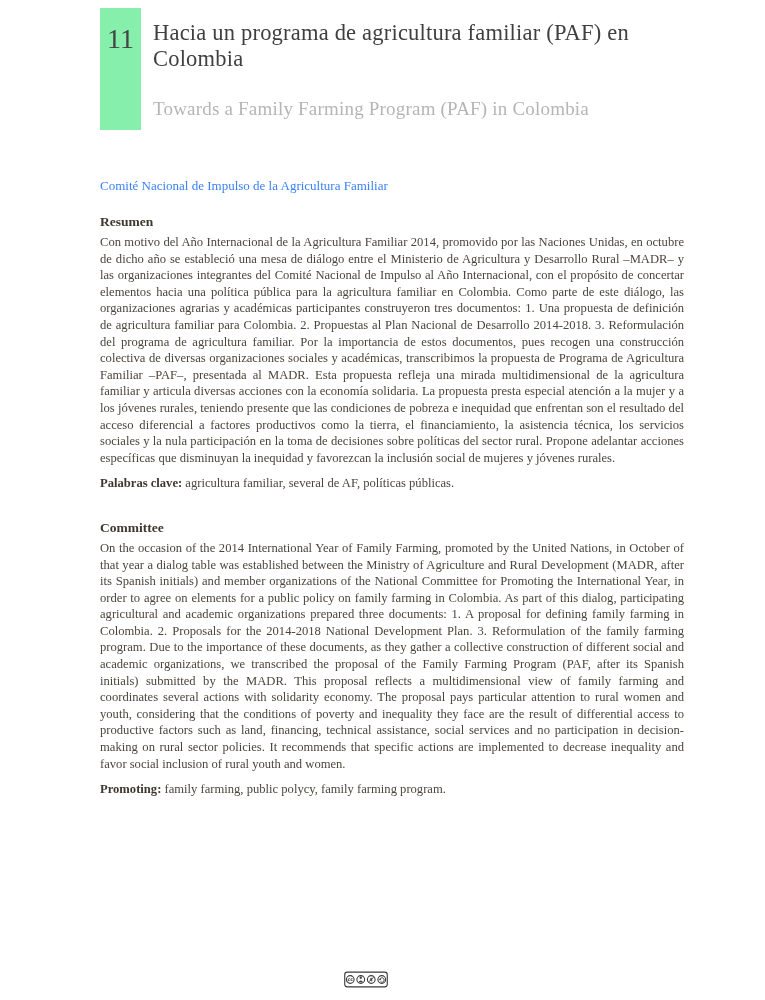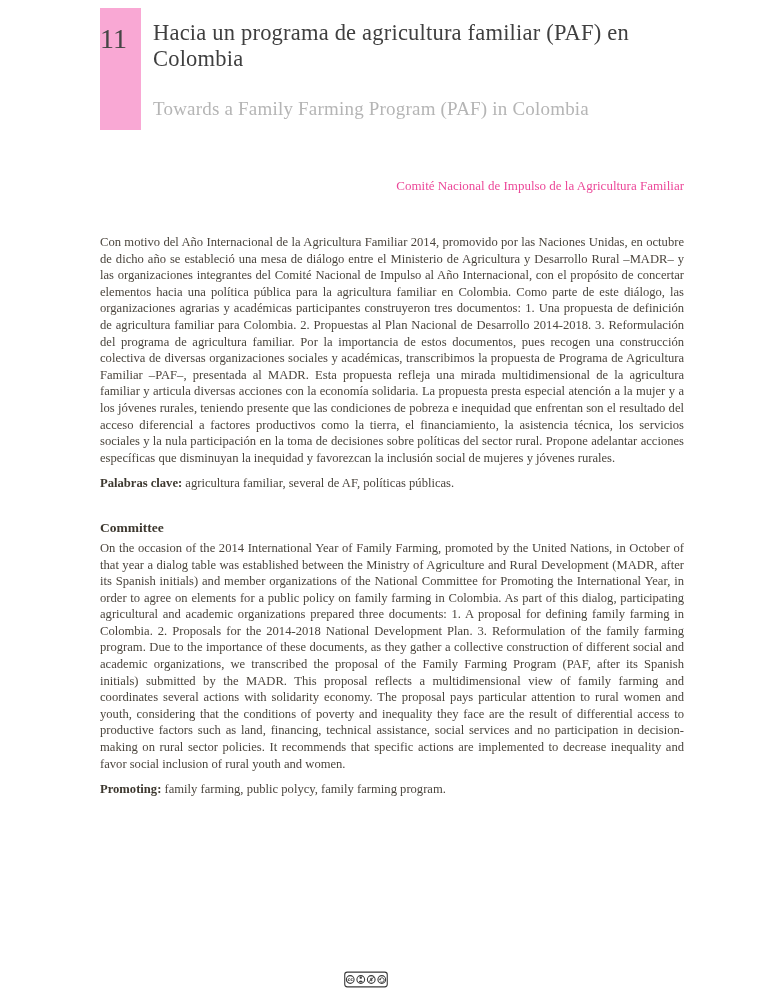--- a/index.html
+++ b/index.html
@@ -13,22 +13,22 @@
     font-family: "Liberation Serif", serif;
     color: #4b453d;
     overflow: hidden;
   }
   .chapter-number-box {
     position: absolute;
     left: 100px;
     top: 8px;
     width: 41px;
     height: 122px;
-    background: #f9a8d4;
-    text-align: left;
+    background: #86efac;
+    text-align: center;
   }
   .chapter-number {
     display: block;
     margin-top: 16px;
     font-size: 28px;
     line-height: 30px;
     color: #454545;
   }
   .title-block {
     position: absolute;
@@ -51,24 +51,24 @@
     color: #b5b5b5;
     letter-spacing: 0.2px;
   }
   .content {
     position: absolute;
     left: 100px;
     top: 178px;
     width: 584px;
   }
   .author {
-    text-align: right;
+    text-align: left;
     font-size: 13px;
-    color: #ec4899;
-    margin-bottom: 40px;
+    color: #3b82f6;
+    margin-bottom: 20px;
   }
   .section-heading {
     font-size: 13.5px;
     font-weight: bold;
     color: #3d382f;
     margin-bottom: 4px;
   }
   .body-text {
     font-size: 12.6px;
     line-height: 16.6px;
@@ -105,20 +105,21 @@
   <div class="title-block">
     <h1 class="chapter-title">Hacia un programa de agricultura familiar (PAF)  en Colombia</h1>
     <h2 class="chapter-subtitle">Towards a Family Farming Program (PAF) in Colombia</h2>
   </div>
 
   <div class="content">
 
     <p class="author">Comité Nacional de Impulso de la Agricultura Familiar</p>
 
     <section>
+      <h3 class="section-heading">Resumen</h3>
       <p class="body-text">Con motivo del Año Internacional de la Agricultura Familiar 2014, promovido por las Naciones Unidas, en octubre de dicho año se estableció una mesa de diálogo entre el Ministerio de Agricultura y Desarrollo Rural –MADR– y las organizaciones integrantes del Comité Nacional de Impulso al Año Internacional, con el propósito de concertar elementos hacia una política pública para la agricultura familiar en Colombia. Como parte de este diálogo, las organizaciones agrarias y académicas participantes construyeron tres documentos: 1. Una propuesta de definición de agricultura familiar para Colombia. 2. Propuestas al Plan Nacional de Desarrollo 2014-2018. 3. Reformulación del programa de agricultura familiar. Por la importancia de estos documentos, pues recogen una construcción colectiva de diversas organizaciones sociales y académicas, transcribimos la propuesta de Programa de Agricultura Familiar –PAF–, presentada al MADR. Esta propuesta refleja una mirada multidimensional de la agricultura familiar y articula diversas acciones con la economía solidaria. La propuesta presta especial atención a la mujer y a los jóvenes rurales, teniendo presente que las condiciones de pobreza e inequidad que enfrentan son el resultado del acceso diferencial a factores productivos como la tierra, el financiamiento, la asistencia técnica, los servicios sociales y la nula participación en la toma de decisiones sobre políticas del sector rural. Propone adelantar acciones específicas que disminuyan la inequidad y favorezcan la inclusión social de mujeres y jóvenes rurales.</p>
       <p class="keywords-line"><b>Palabras clave:</b><span> agricultura familiar, several de AF, políticas públicas.</span></p>
     </section>
 
     <section class="abstract-section">
       <h3 class="section-heading">Committee</h3>
       <p class="body-text">On the occasion of the 2014 International Year of Family Farming, promoted by the United Nations, in October of that year a dialog table was established between the Ministry of Agriculture and Rural Development (MADR, after its Spanish initials) and member organizations of the National Committee for Promoting the International Year, in order to agree on elements for a public policy on family farming in Colombia.  As part of this dialog, participating agricultural and academic organizations prepared three documents: 1. A proposal for defining family farming in Colombia. 2. Proposals for the 2014-2018 National Development Plan. 3. Reformulation of the family farming program. Due to the importance of these documents, as they gather a collective construction of different social and academic organizations, we transcribed the proposal of the Family Farming Program (PAF, after its Spanish initials) submitted by the MADR. This proposal reflects a multidimensional view of family farming and coordinates several actions with solidarity economy. The proposal pays particular attention to rural women and youth, considering that the conditions of poverty and inequality they face are the result of differential access to productive factors such as land, financing, technical assistance, social services and no participation in decision-making on rural sector policies. It recommends that specific actions are implemented to decrease inequality and favor social inclusion of rural youth and women.</p>
       <p class="keywords-line"><b>Promoting:</b><span> family farming, public polycy, family farming program.</span></p>
     </section>
 

